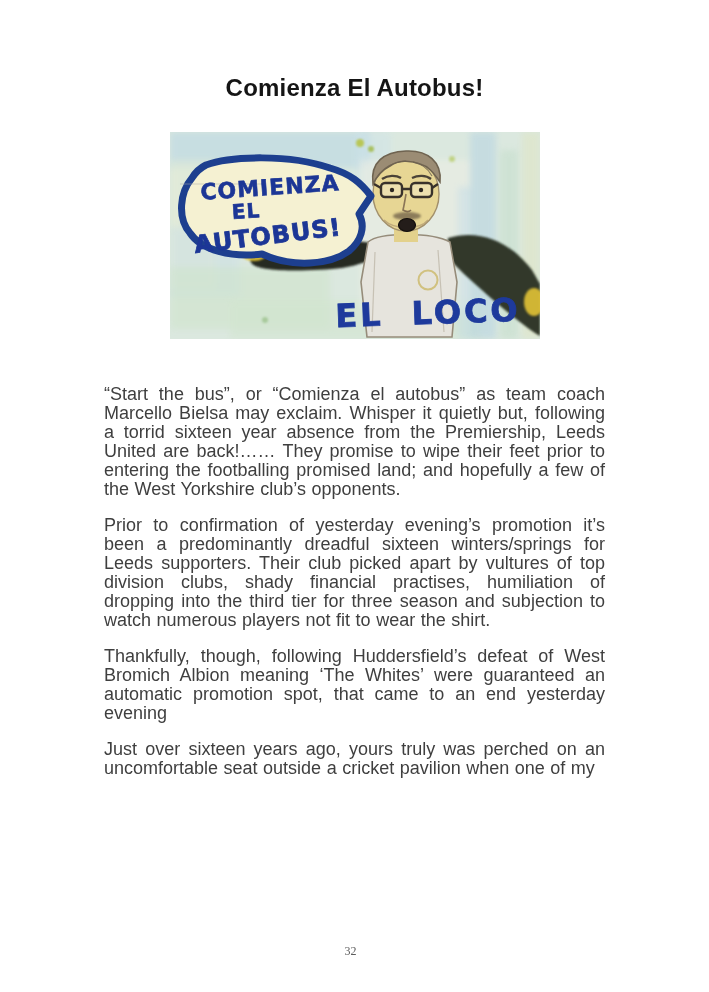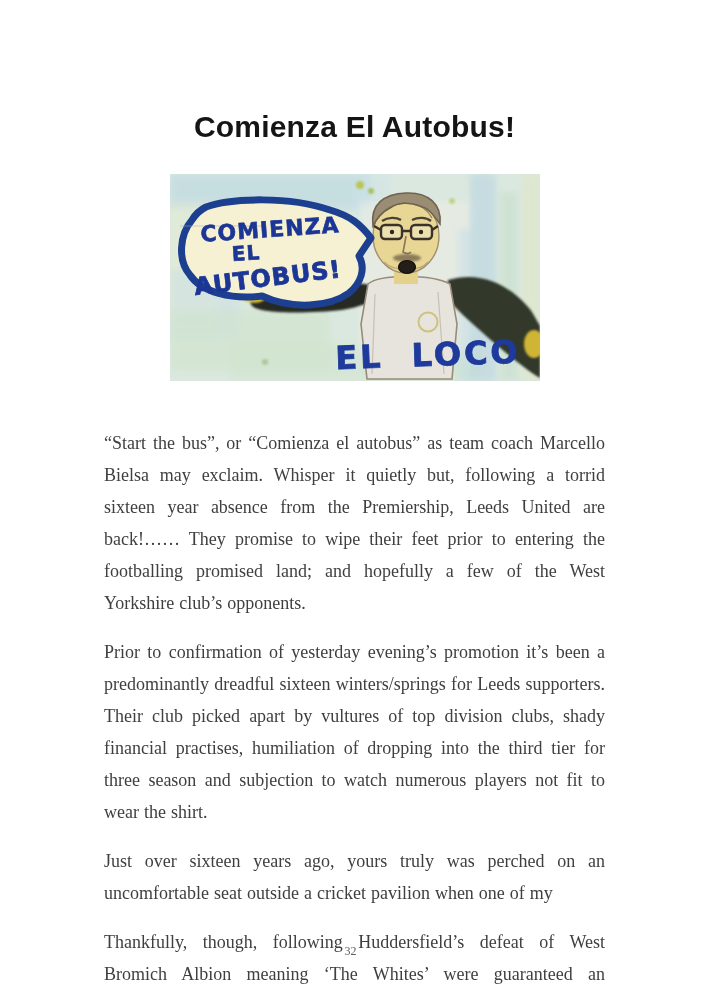--- a/index.html
+++ b/index.html
@@ -5,39 +5,39 @@
   html,body { margin:0; padding:0; background:#ffffff; }
   .page {
     position:relative;
     width:709px; height:992px;
     margin:0 auto;
     background:#ffffff;
     overflow:hidden;
   }
   .title {
     margin:0;
-    padding-top:110px;
+    padding-top:74px;
     text-align:center;
     font-family:"Liberation Sans", sans-serif;
     font-weight:700;
-    font-size:30px;
+    font-size:24px;
     color:#151515;
     letter-spacing:0.2px;
   }
   .artwork {
     width:370px; height:207px;
     margin:30px auto 0 auto;
     line-height:0;
   }
   .content {
     width:501px;
     margin:46px 104px 0 104px;
-    font-family:Liberation Serif, serif;
+    font-family:Liberation Sans, sans-serif;
     font-size:18px;
-    line-height:32px;
+    line-height:19px;
     color:#3f3f3f;
     text-align:justify;
     word-spacing:0.5px;
   }
   .content p { margin:0 0 17px 0; }
   .page-number {
     position:absolute;
     left:0; right:8px; bottom:33px;
     text-align:center;
     font-family:"Liberation Serif", serif;
@@ -136,19 +136,19 @@
         <text class="bubble-text" x="98" y="112" font-size="24" fill="#1c3696" text-anchor="middle" letter-spacing="1" transform="rotate(-7 98 106)" stroke="#1c3696" stroke-width="0.8">AUTOBUS!</text>
       </g>
 
       <text class="caption-text" x="258" y="192" font-size="32" fill="#1e3a9c" text-anchor="middle" letter-spacing="3" word-spacing="14" transform="rotate(-2 258 182)" stroke="#1e3a9c" stroke-width="0.8">EL LOCO</text>
     </svg>
   </div>
 
   <div class="content">
     <p>“Start the bus”, or “Comienza el autobus” as team coach Marcello Bielsa may exclaim. Whisper it quietly but, following a torrid sixteen year absence from the Premiership, Leeds United are back!…… They promise to wipe their feet prior to entering the footballing promised land; and hopefully a few of the West Yorkshire club’s opponents.</p>
     <p>Prior to confirmation of yesterday evening’s promotion it’s been a predominantly dreadful sixteen winters/springs for Leeds supporters. Their club picked apart by vultures of top division clubs, shady financial practises, humiliation of dropping into the third tier for three season and subjection to watch numerous players not fit to wear the shirt.</p>
+    <p>Thankfully, though, following Huddersfield’s defeat of West Bromich Albion meaning ‘The Whites’ were guaranteed an automatic promotion spot, that came to an end yesterday evening</p>
     <p>Just over sixteen years ago, yours truly was perched on an uncomfortable seat outside a cricket pavilion when one of my</p>
-    <p>Thankfully, though, following Huddersfield’s defeat of West Bromich Albion meaning ‘The Whites’ were guaranteed an automatic promotion spot, that came to an end yesterday evening</p>
   </div>
 
   <div class="page-number">32</div>
 
 </div>
 
 </body></html>

